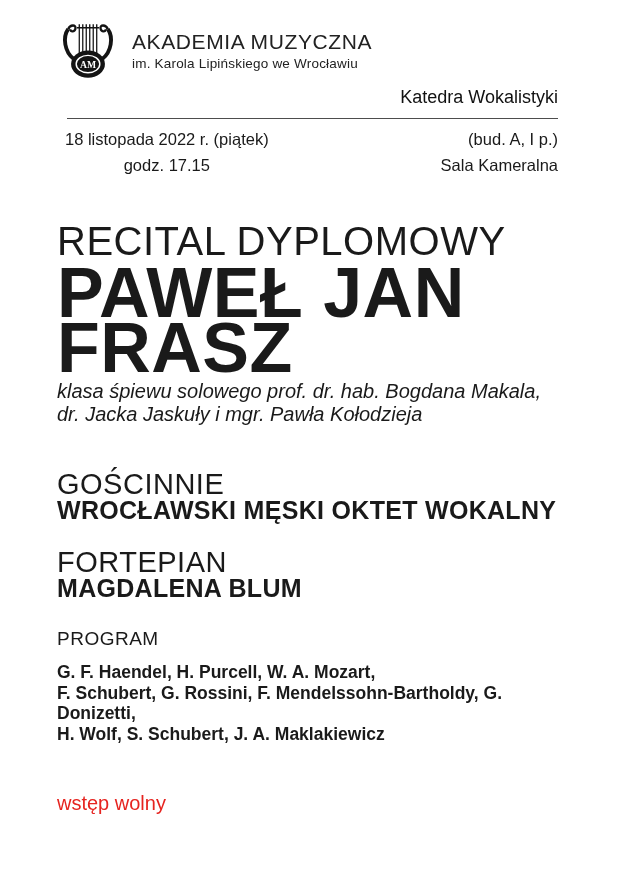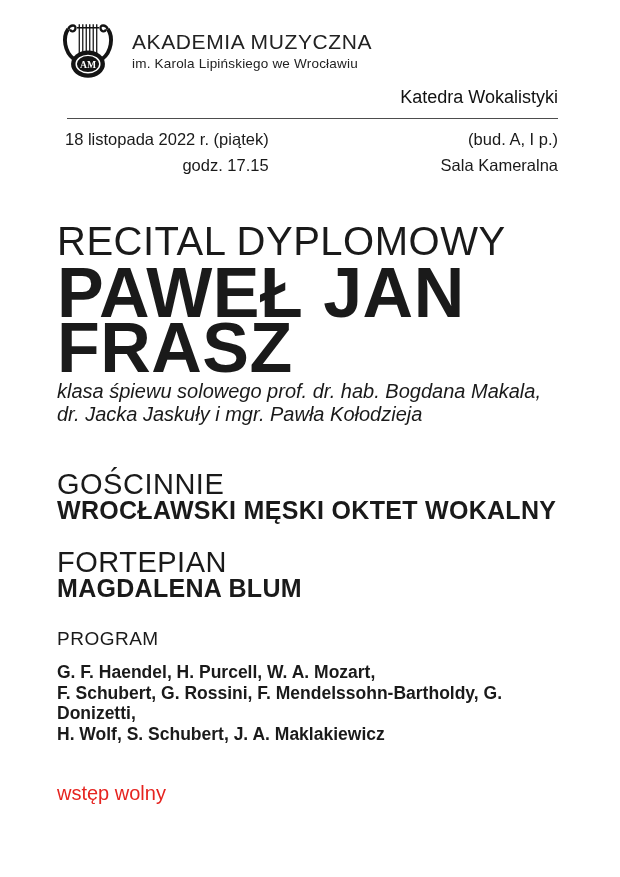--- a/index.html
+++ b/index.html
@@ -51,21 +51,21 @@
     border-top: 1.5px solid #4d4d4d;
     margin: 10px 0 0 10px;
   }
   .info-row {
     display: flex;
     justify-content: space-between;
     margin-top: 7px;
     font-size: 16.5px;
     line-height: 26px;
   }
-  .info-left { text-align: right; padding-left: 8px; }
+  .info-left { text-align: center; padding-left: 8px; }
   .info-right { text-align: right; }
   
   .center { text-align: left; }
   .recital-title {
     margin-top: 40px;
     font-size: 40px;
     line-height: 46px;
     font-weight: 400;
     letter-spacing: 0.5px;
     white-space: nowrap;
@@ -103,21 +103,21 @@
     line-height: 22px;
     letter-spacing: 0.5px;
   }
   .program-lines {
     margin-top: 12px;
     font-size: 17.5px;
     line-height: 20.5px;
     font-weight: 700;
   }
   .admission {
-    margin-top: 38px;
+    margin-top: 48px;
     font-size: 20px;
   }
 </style>
 </head>
 <body>
 
 <div class="page">
 
   <div class="header-row">
     <svg class="logo" viewBox="0 0 64 64" xmlns="http://www.w3.org/2000/svg" aria-hidden="true">

